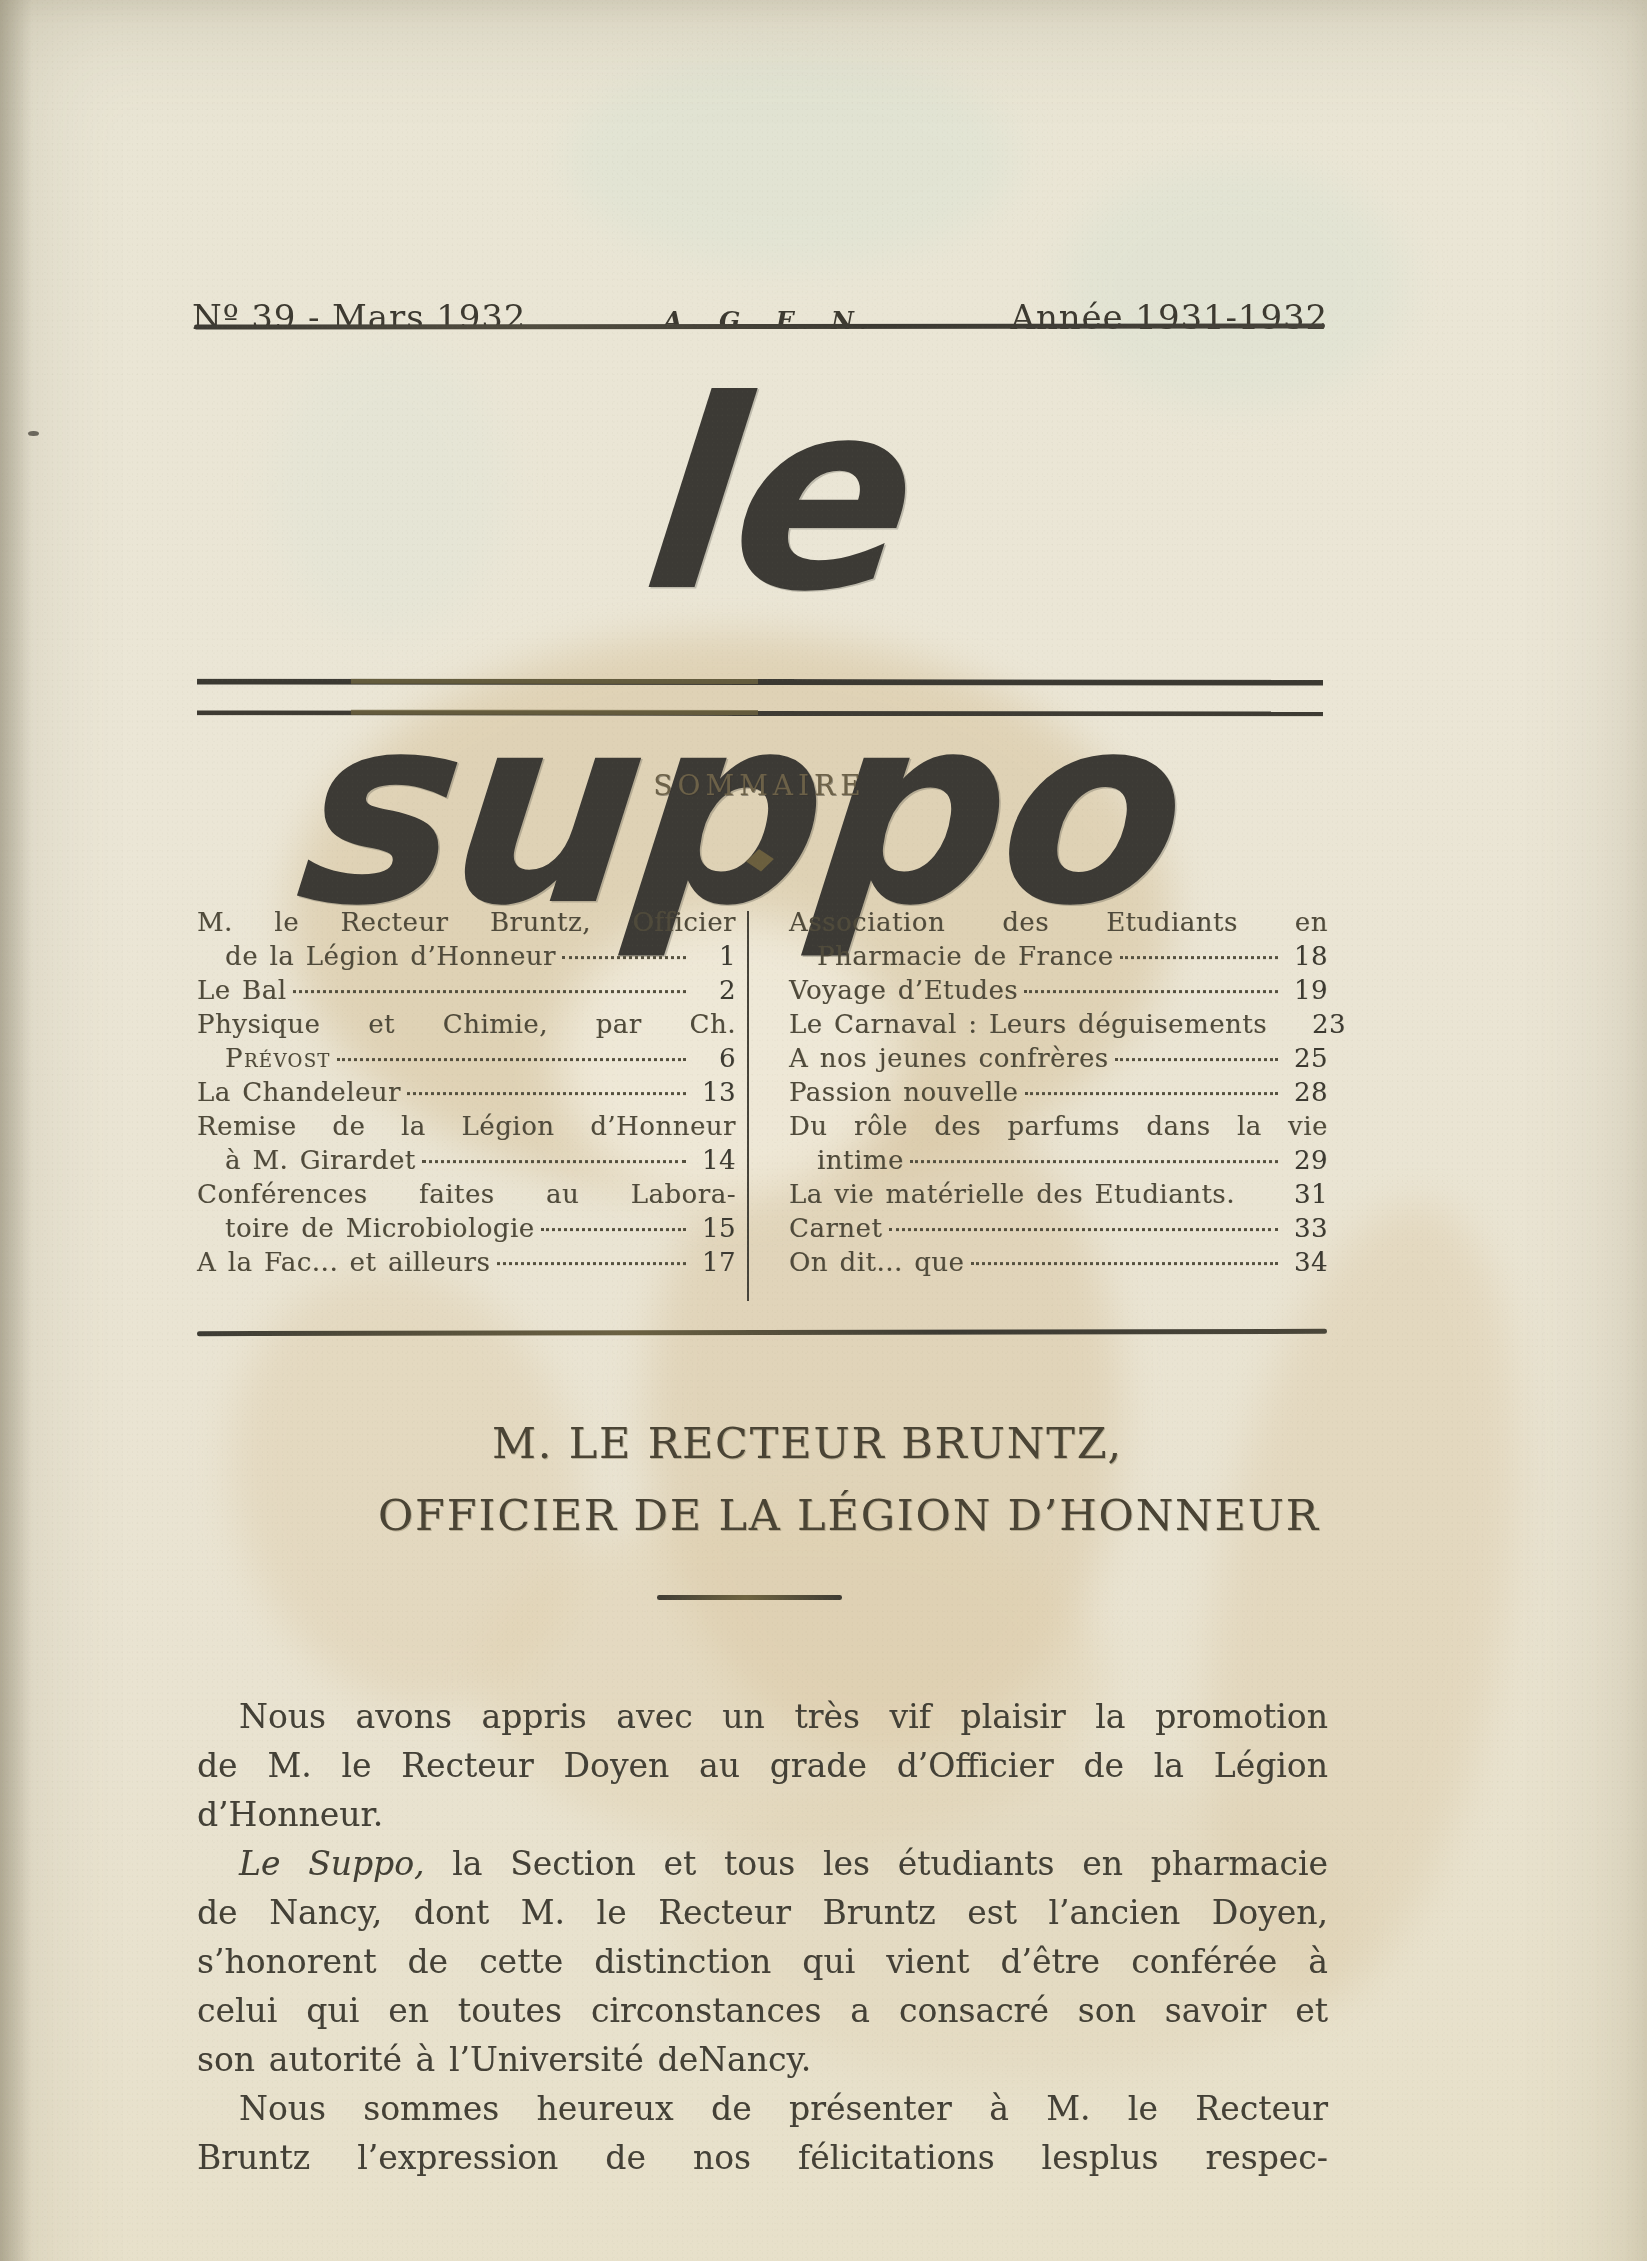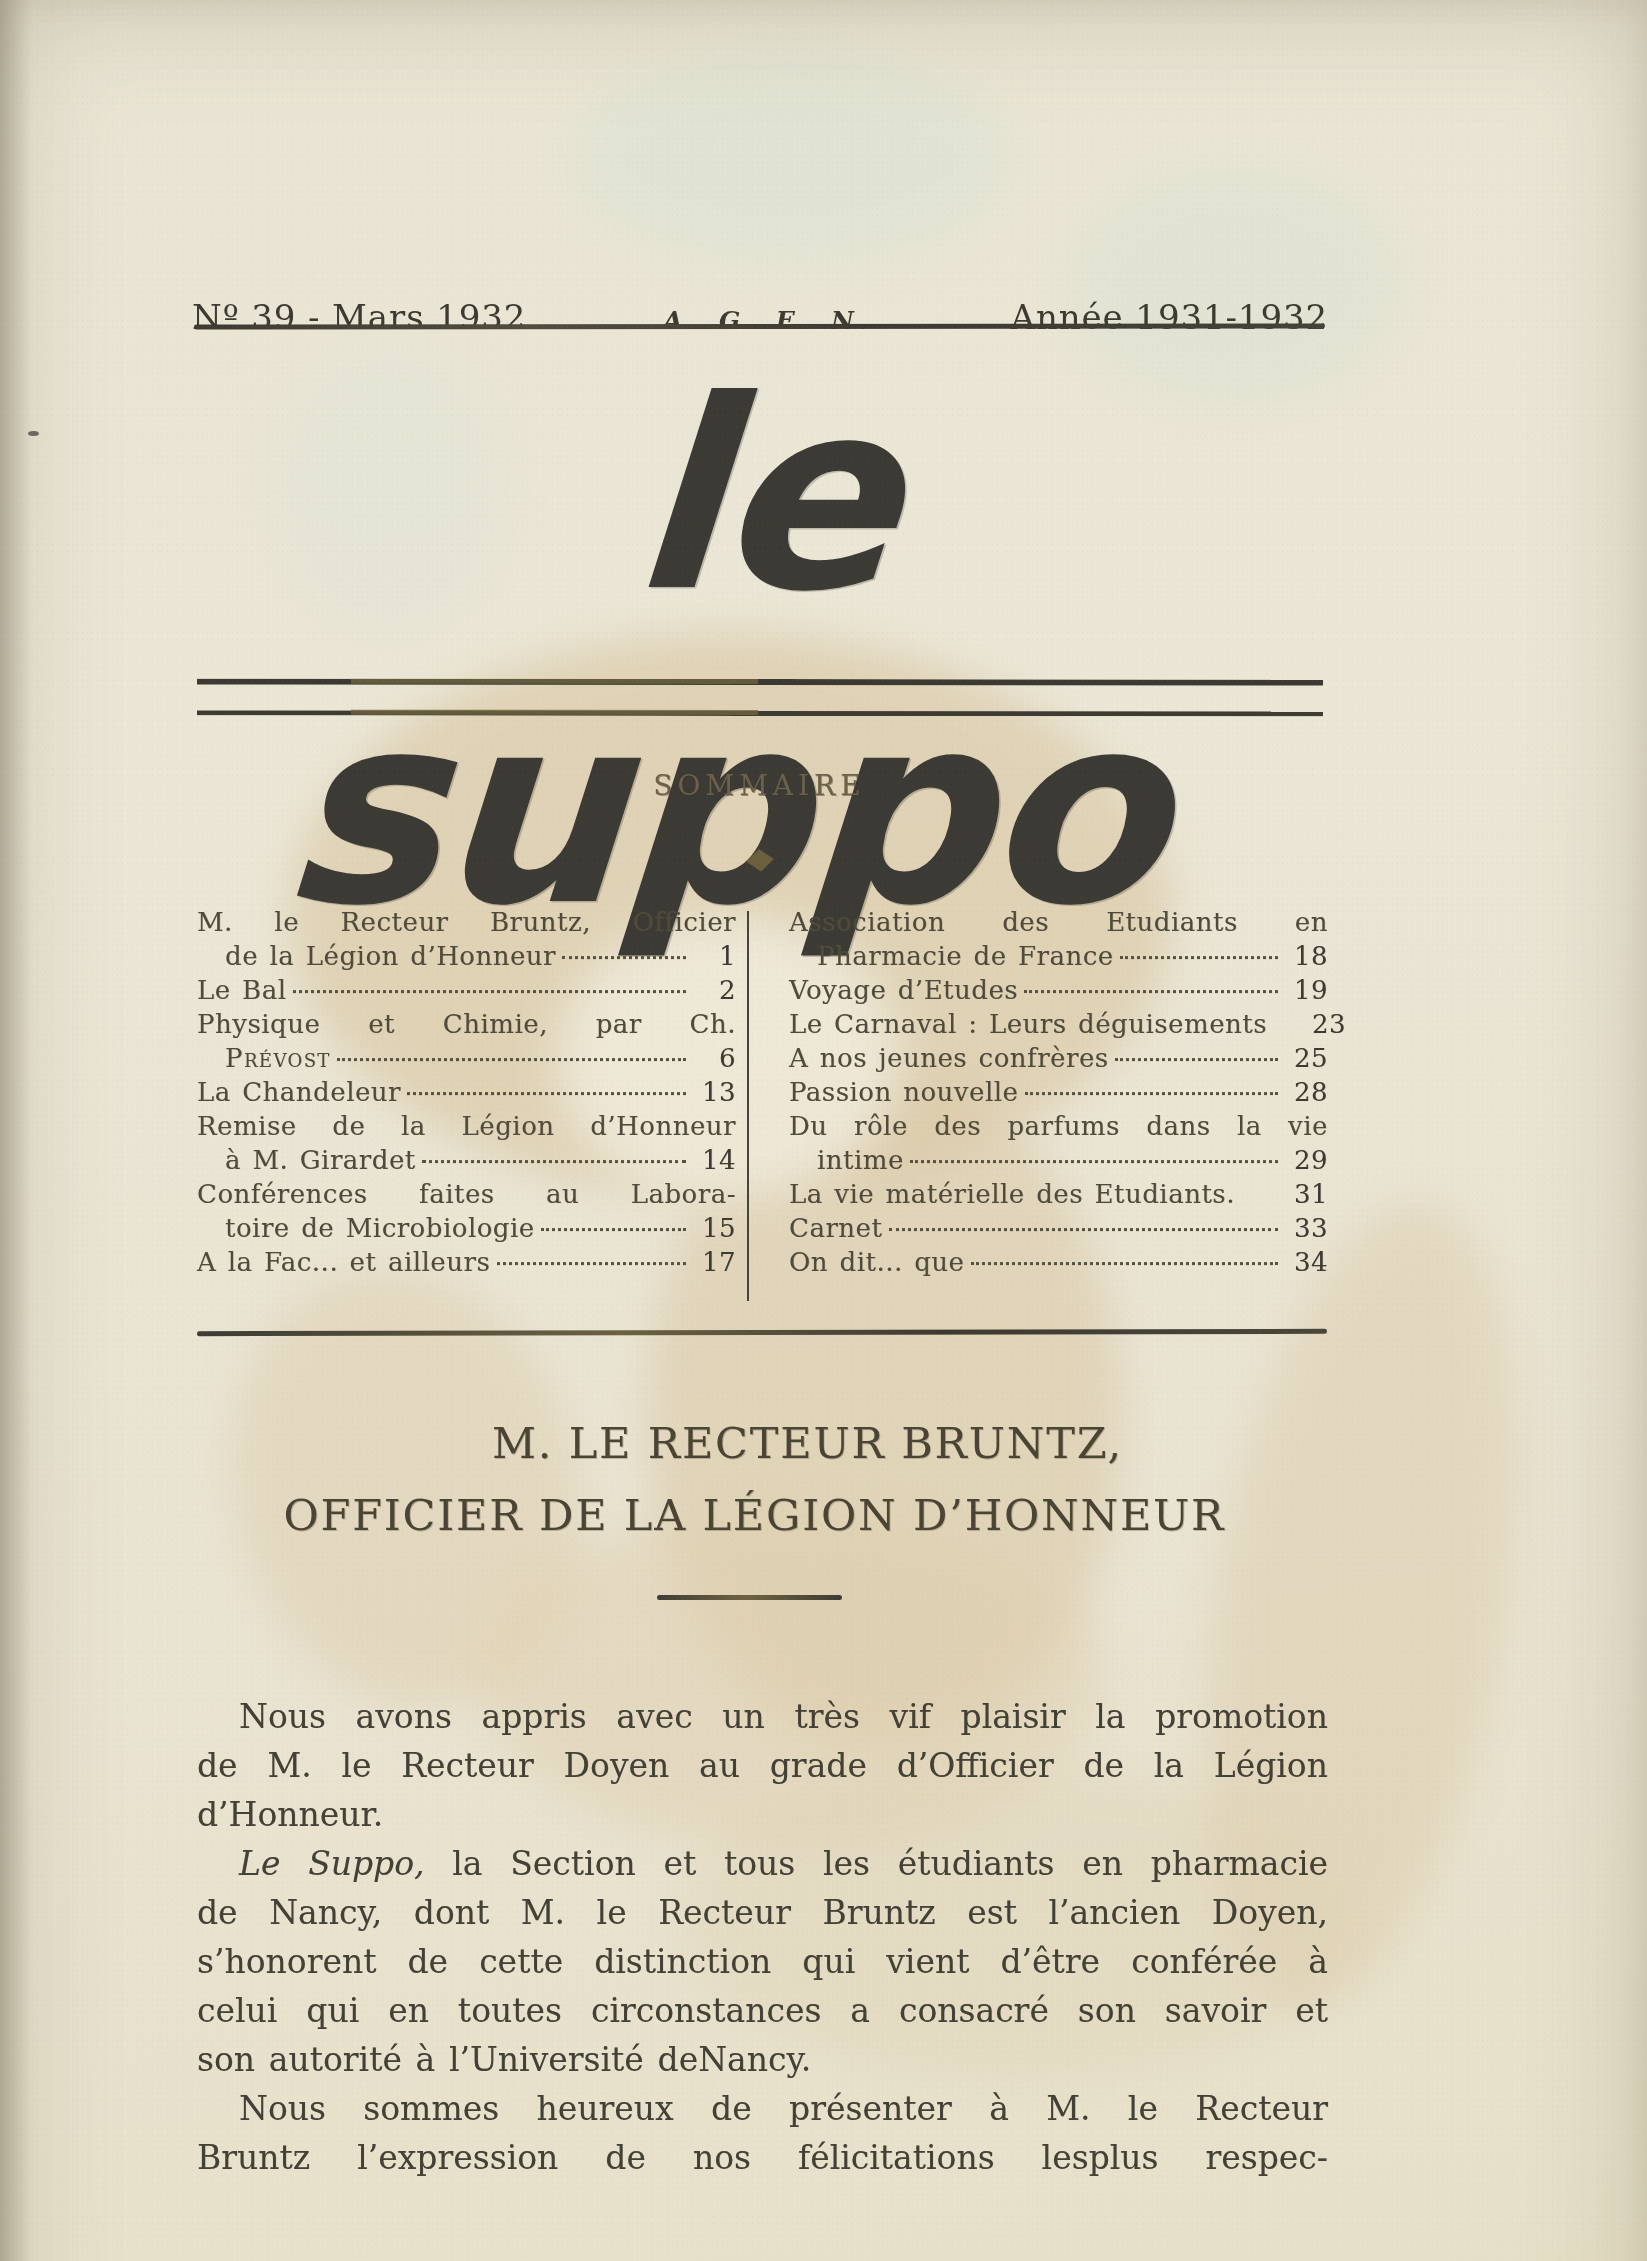--- a/index.html
+++ b/index.html
@@ -83,21 +83,21 @@
 
   .rule-mid { position:absolute; left:197px; top:1330px; width:1130px; height:4.5px;
     background:linear-gradient(90deg,#3d3b34,#6b6142 38%,#3c3a33 66%,#4a4639);
     border-radius:2.3px; transform:rotate(-0.12deg); }
 
   
   .title { position:absolute; left:197px; top:1416px; width:1131px; text-align:center;
     font-size:43px; line-height:54px; letter-spacing:1.8px; color:#4a4435;
     text-shadow:0.9px 0.5px 0 rgba(106,97,70,0.35); }
   .title .t1 { display:block; transform:translateX(45px); margin-bottom:18px; white-space:nowrap; }
-  .title .t2 { display:block; transform:translateX(-8.1px); white-space:nowrap; }
+  .title .t2 { display:block; transform:translateX(-8.1px); white-space:nowrap;text-align:right; }
   .rule-title { position:absolute; left:657px; top:1595px; width:185px; height:5px;
     background:linear-gradient(90deg,#403d35,#6e6340 48%,#3e3b33); border-radius:2.3px; }
 
   
   .body { position:absolute; left:197px; top:1692px; width:1131px;
     font-size:33px; line-height:49px; color:#434036; word-spacing:3.2px;
     text-shadow:0.2px 0.2px 0 rgba(60,58,50,0.25); }
   .bline { text-align:justify; text-align-last:justify; }
   .bline.last { text-align-last:left; }
   .bline.ind { text-indent:42px; }

